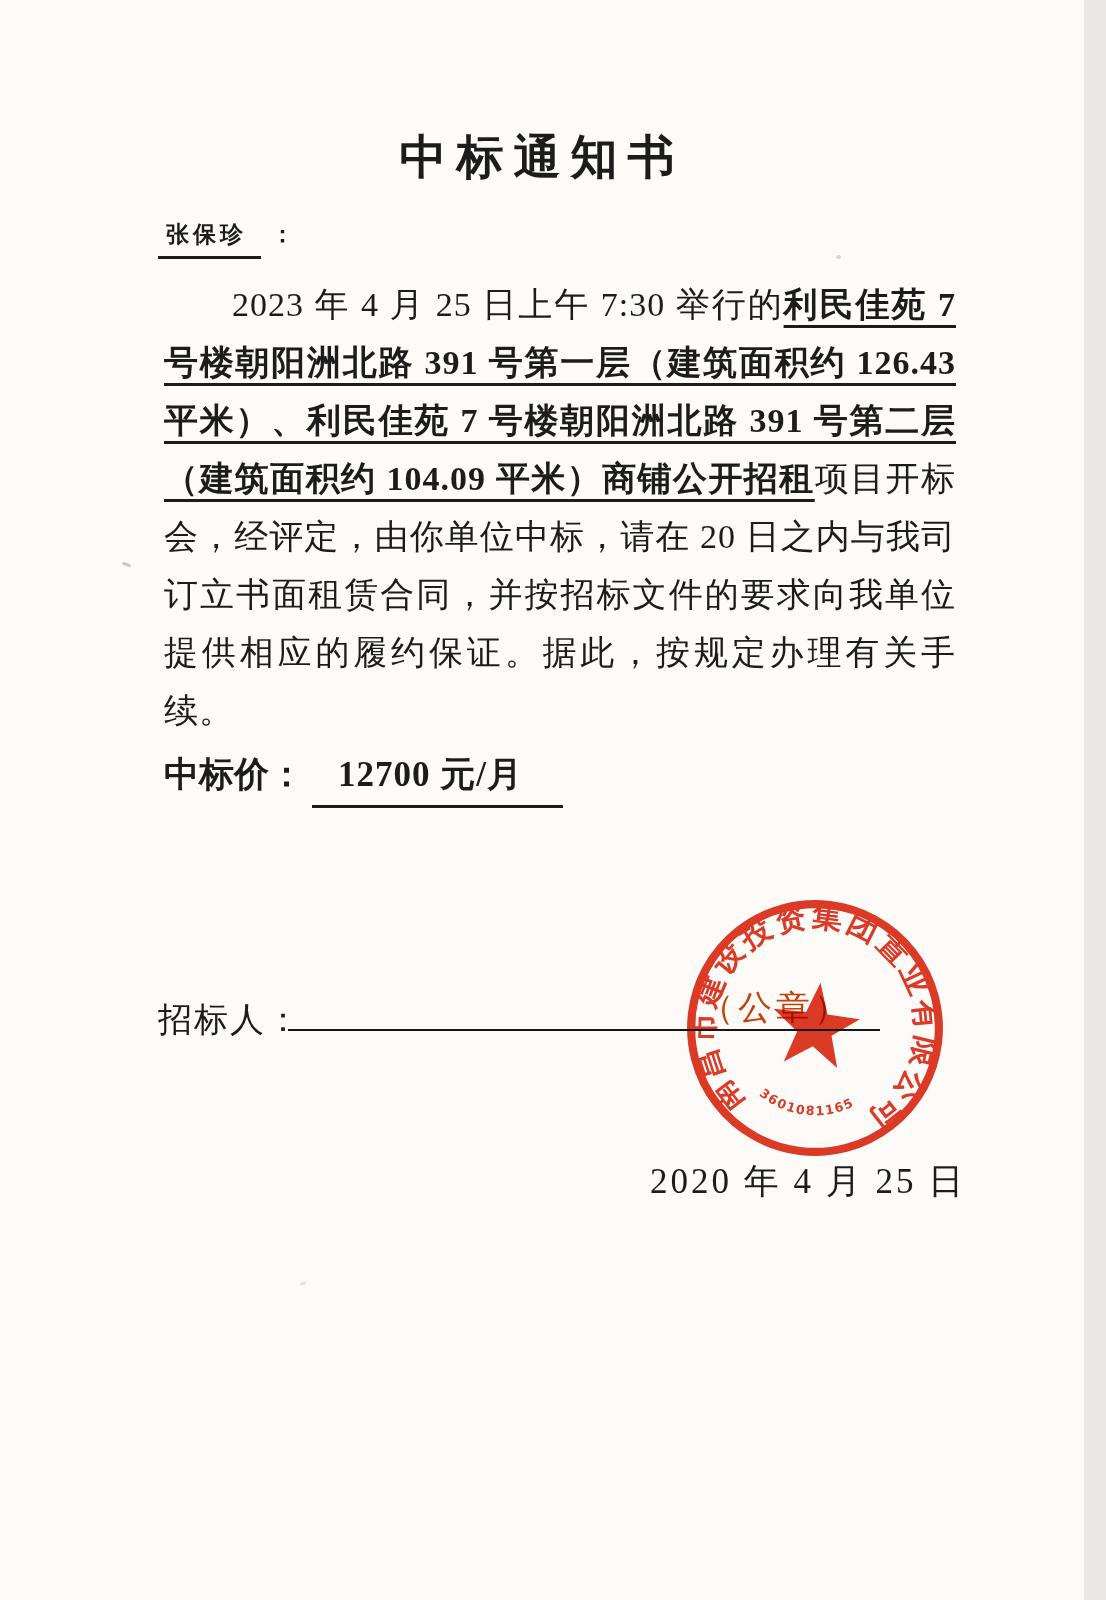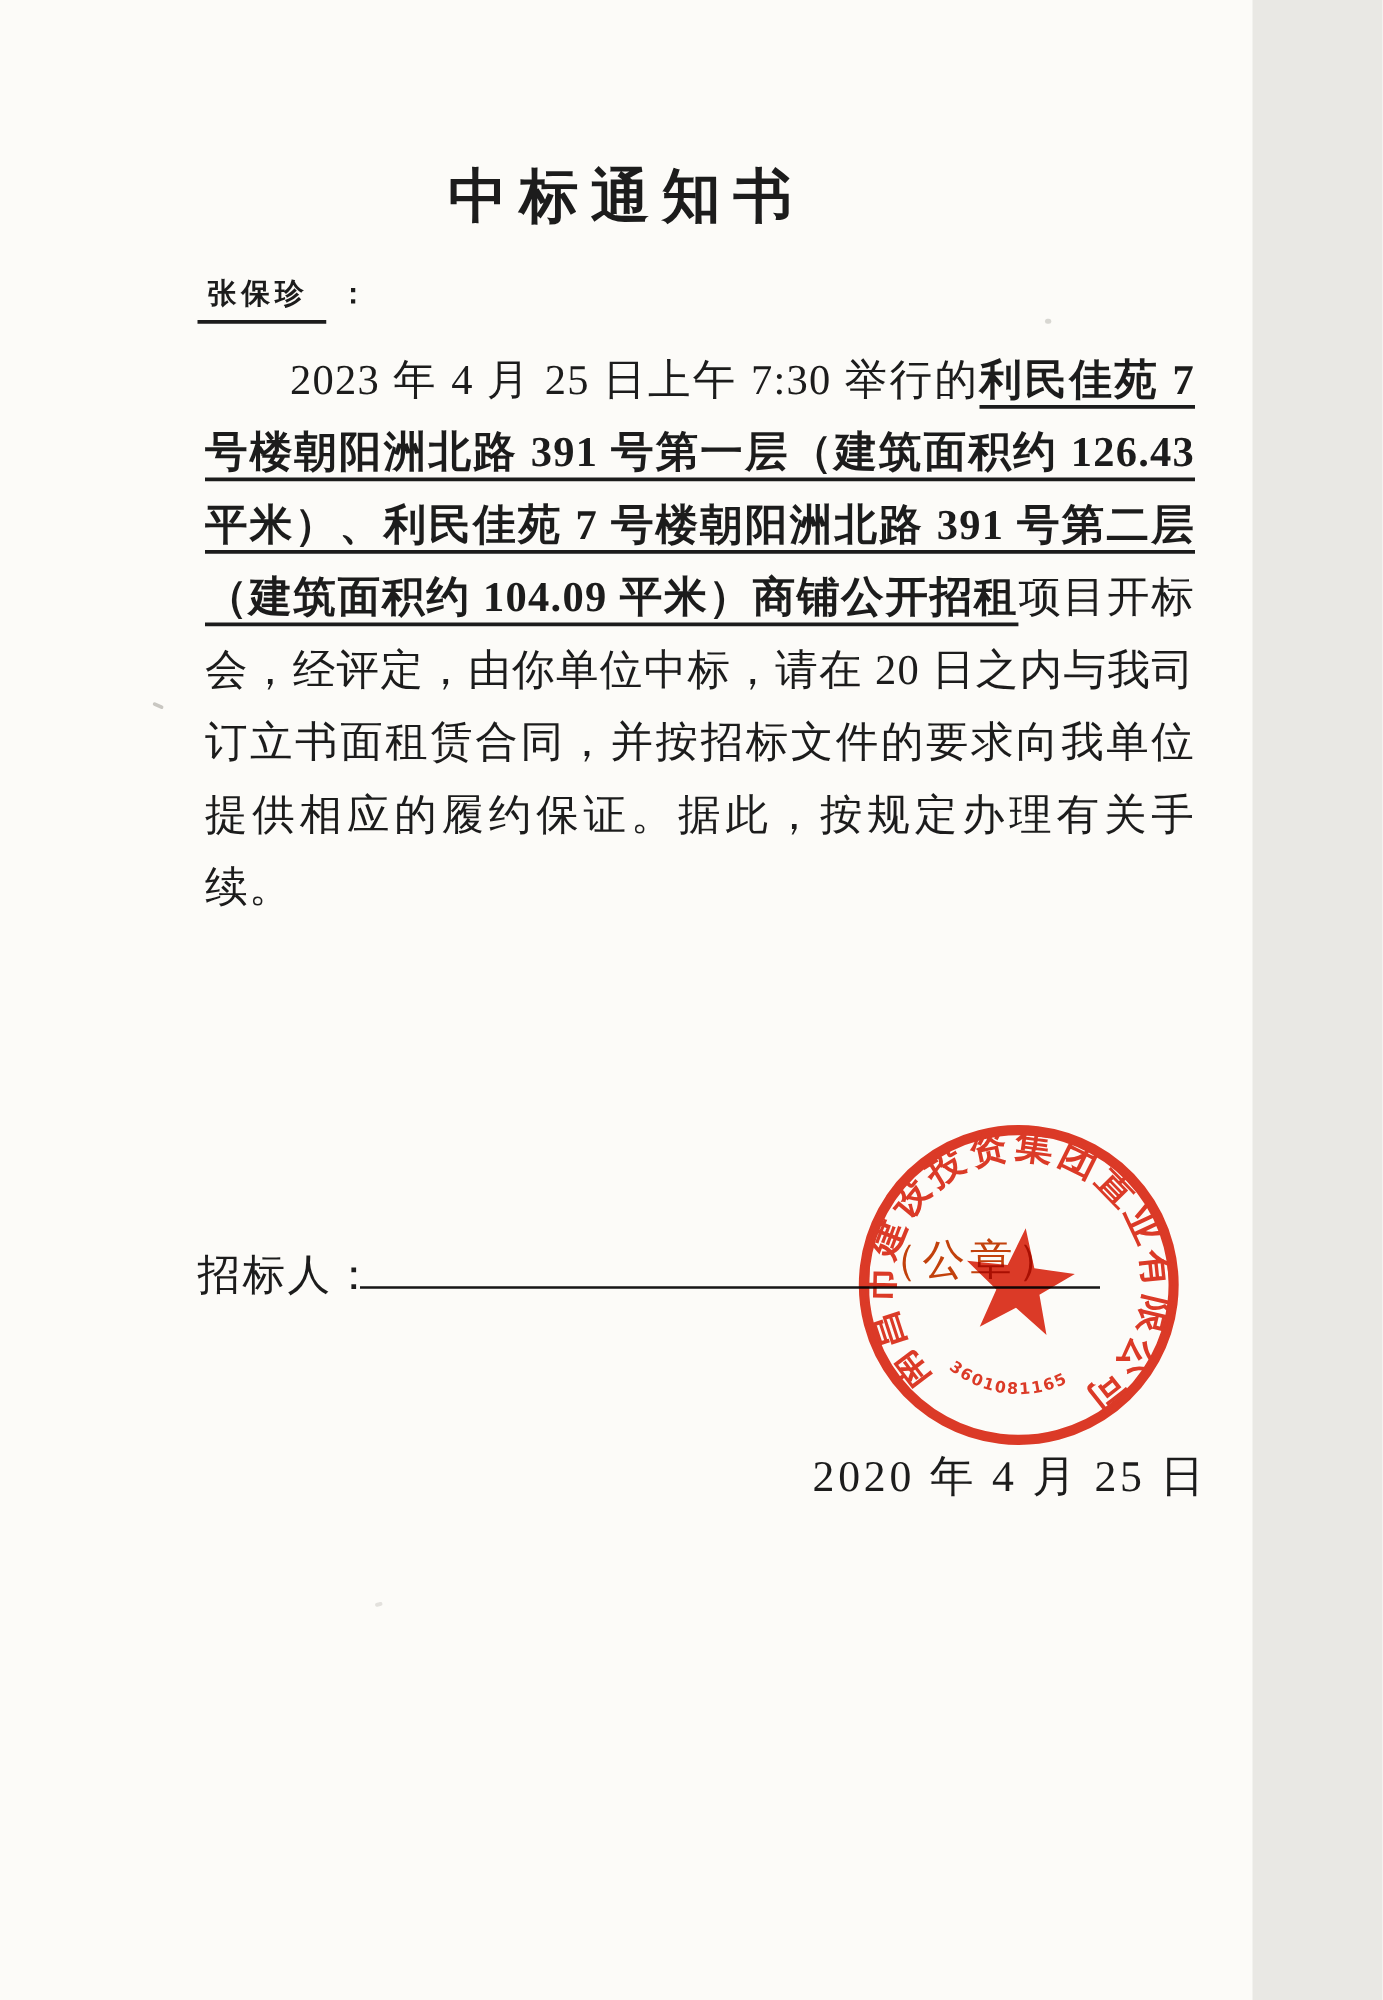--- a/index.html
+++ b/index.html
@@ -3,21 +3,21 @@
 <meta charset="utf-8">
 <title>中标通知书</title>
 <style>
   html,body{margin:0;padding:0;}
   body{
     width:1106px;height:1600px;
     background:#e9e8e4;
     font-family:"Liberation Serif","DejaVu Serif",serif;
   }
   .page{
-    position:relative;width:1002px;height:1600px;overflow:hidden;
+    position:relative;width:1084px;height:1600px;overflow:hidden;
     background:var(--paper,#fcfbf8);
     color:var(--ink,#1c1c1c);
     text-decoration:underline;
   }
   .page-title{
     position:absolute;top:126px;left:0;width:100%;
     text-align:center;font-size:47px;font-weight:bold;letter-spacing:10px;
   }
   .salutation{
     position:absolute;top:219px;left:158px;
@@ -94,20 +94,23 @@
 <div class="page">
 
   <div class="page-title">中标通知书</div>
 
   <div class="salutation">
     <span class="name">张保珍</span><span class="colon">：</span>
   </div>
 
   <div class="body-text"><span>2023 年 4 月 25 日上午 7:30 举行的</span><span class="hl">利民佳苑 7 号楼朝阳洲北路 391 号第一层（建筑面积约 126.43 平米）、利民佳苑 7 号楼朝阳洲北路 391 号第二层（建筑面积约 104.09 平米）商铺公开招租</span><span>项目开标会，经评定，由你单位中标，请在 20 日之内与我司订立书面租赁合同，并按招标文件的要求向我单位提供相应的履约保证。据此，按规定办理有关手续。</span></div>
 
+  <div class="price-row">
+    <span>中标价：</span><span class="price-value">12700 元/月</span>
+  </div>
 
   <div class="bidder-row">
     <span>招标人：</span>
   </div>
   <div class="signature-line"></div>
   <div class="seal-note">（公章）</div>
 
   <div class="stamp-wrap">
     <svg viewBox="0 0 260 260" xmlns="http://www.w3.org/2000/svg">
       <defs>

